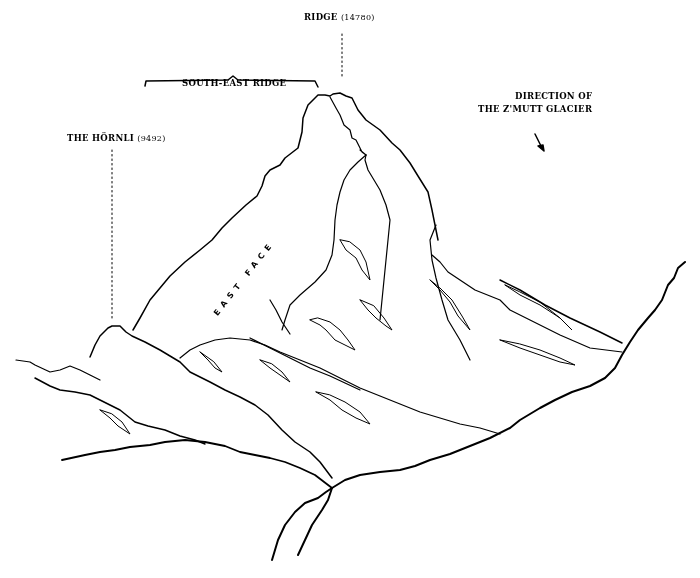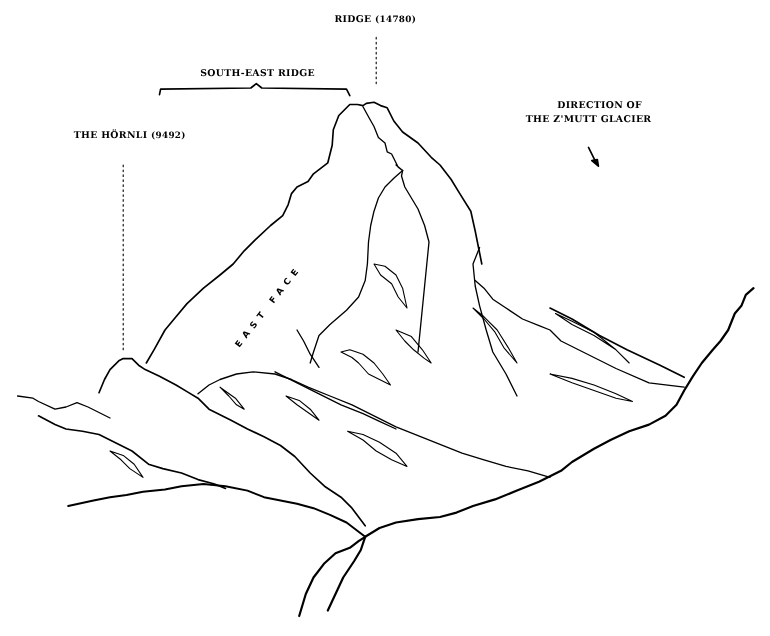--- a/index.html
+++ b/index.html
@@ -1,21 +1,21 @@
 <!DOCTYPE html>
 <html><head>
 <meta charset="utf-8">
 <style>
   html, body { margin: 0; padding: 0; background: #ffffff; }
   body { width: 700px; height: 578px; position: relative; overflow: hidden;
          font-family: "DejaVu Serif", serif; }
   svg { position: absolute; left: 0; top: 0; }
   .lbl { position: absolute; font-family: "DejaVu Serif", serif; font-weight: bold;
          font-size: 8.5px; letter-spacing: 0.3px; color: #000; white-space: nowrap; }
-  .lbl .num { font-weight: bold; font-size: 8px; }
+  .lbl .num { font-weight: normal; font-size: 8px; }
   .east-face { position: absolute; font-family: "DejaVu Sans", sans-serif; font-weight: bold;
                font-size: 8px; letter-spacing: 5px; color: #000; transform-origin: left top;
                white-space: nowrap; }
 </style>
 </head>
 <body>
 
 <svg width="700" height="578" viewBox="0 0 700 578">
   <g fill="none" stroke="#000" stroke-linejoin="round" stroke-linecap="round">
 
@@ -63,29 +63,29 @@
     <path stroke-width="1" d="M505,285 L520,295 L540,305 L560,318 L572,330 L560,318 L540,302 L520,292 Z"></path>
     <path stroke-width="1" d="M500,340 L520,348 L540,355 L560,362 L575,365 L560,358 L540,350 L520,344 Z"></path>
   </g>
 </svg>
 
 <div class="lbl" style="left:304px; top:12px;">
   <span>RIDGE</span>
   <span class="num">(14780)</span>
 </div>
 
-<div class="lbl" style="left:182px; top:62px;">
+<div class="lbl" style="left:182px; top:78px;">
   <span>SOUTH-EAST RIDGE</span>
 </div>
 
-<div class="lbl" style="left:67px; top:117px;">
+<div class="lbl" style="left:67px; top:133px;">
   <span>THE HÖRNLI</span>
   <span class="num">(9492)</span>
 </div>
 
 <div class="lbl" style="left:478px; top:91px; text-align:center;">
-  <div style="margin-left:20px;">DIRECTION OF</div>
+  <div style="margin-left:20px;text-align:right;">DIRECTION OF</div>
   <div style="margin-top:3px;">THE Z'MUTT GLACIER</div>
 </div>
 
 <div class="east-face" style="left:212px; top:312px; transform: rotate(-52deg);">
   <span>EAST FACE</span>
 </div>
 
 </body></html>

